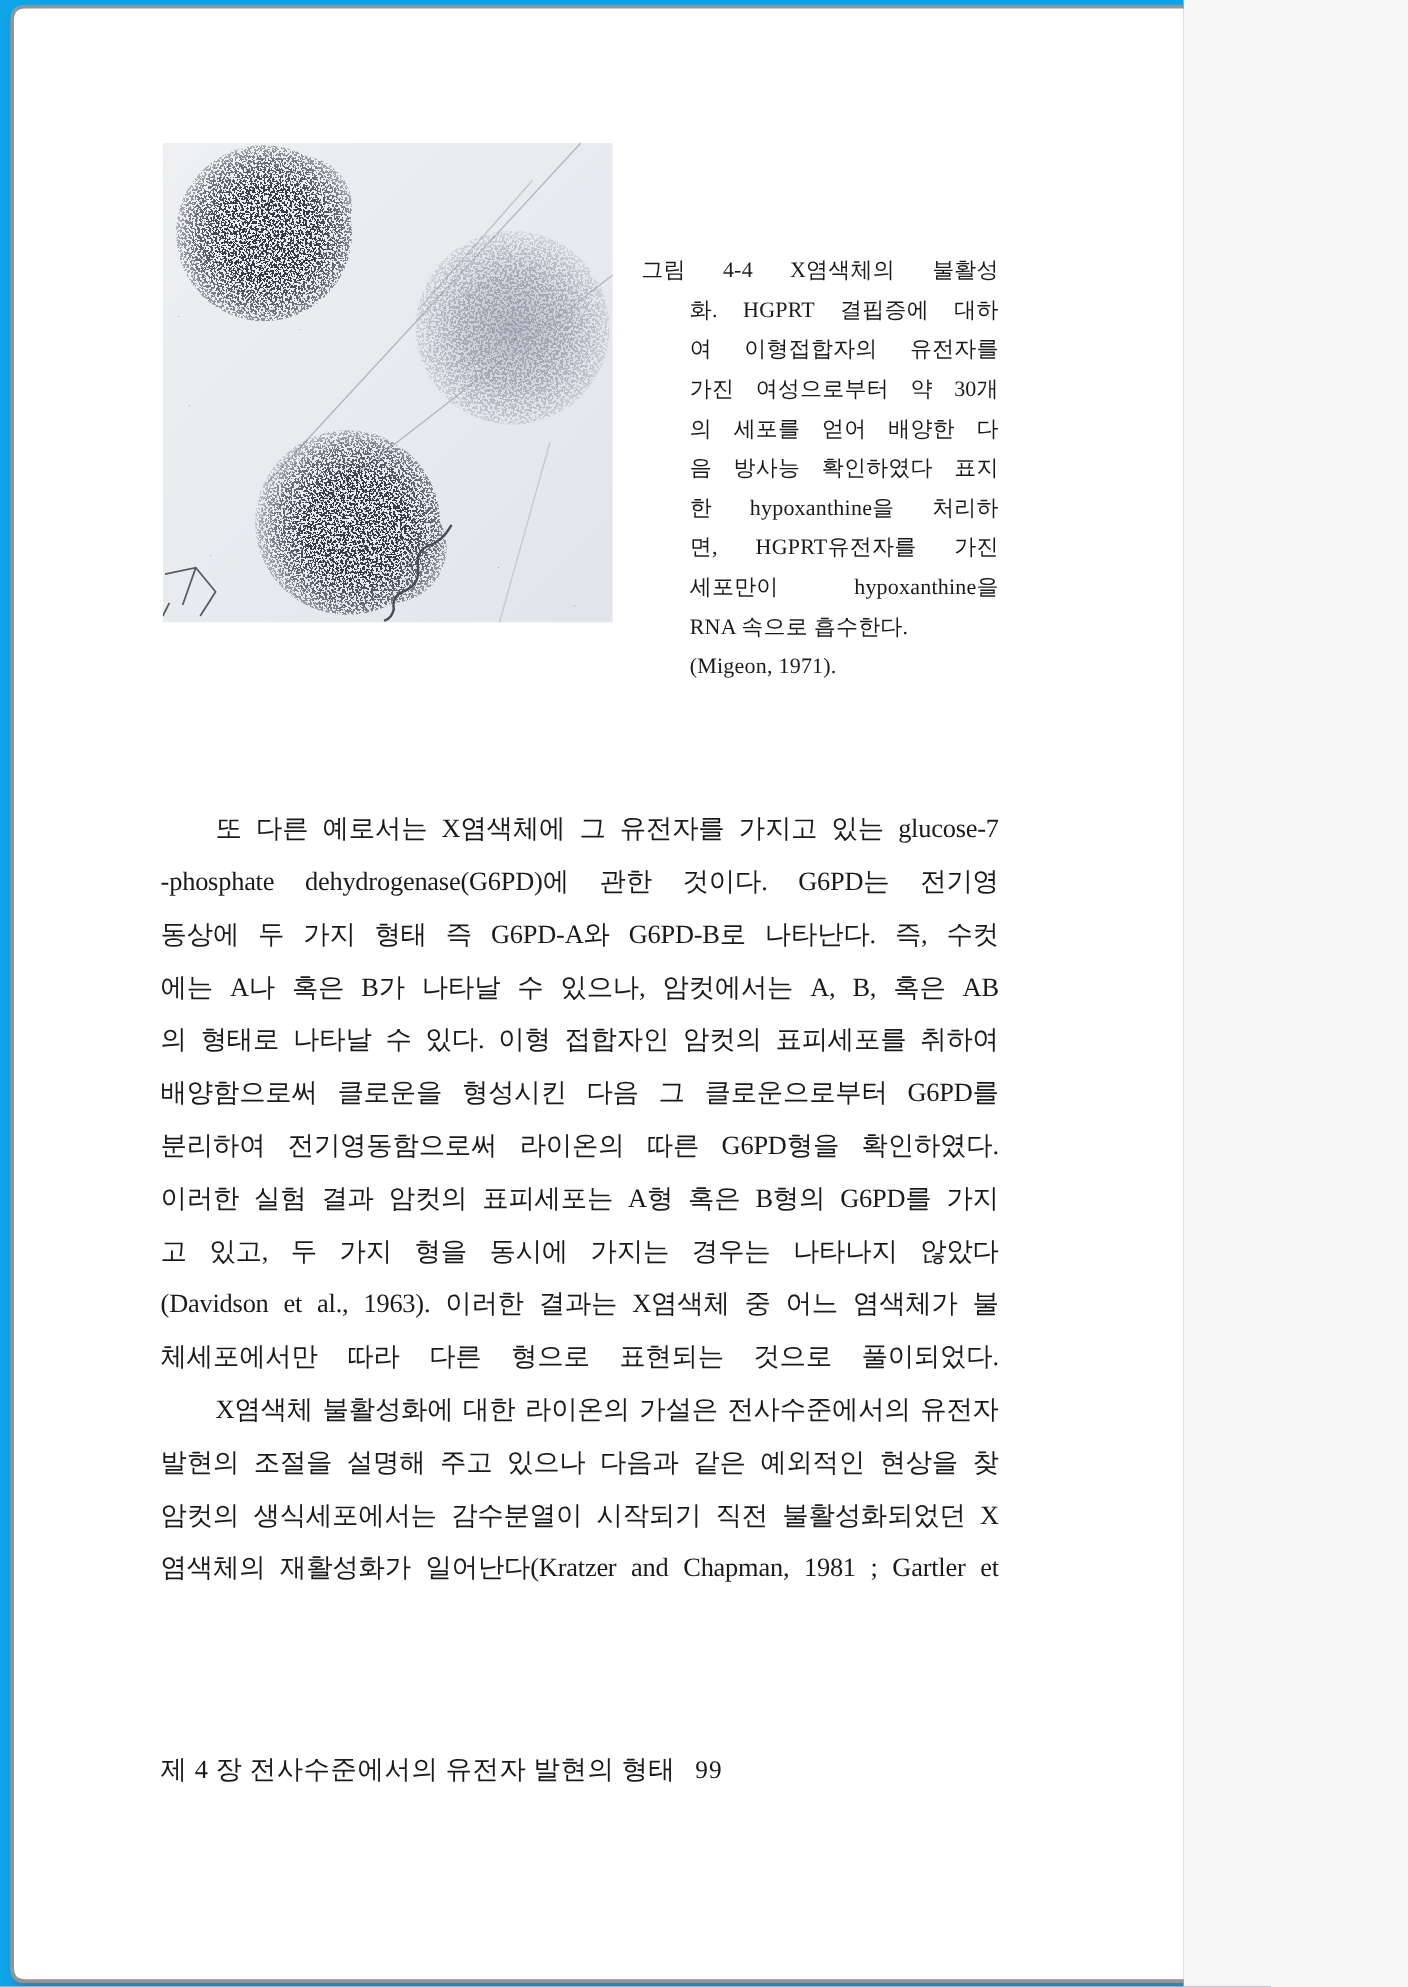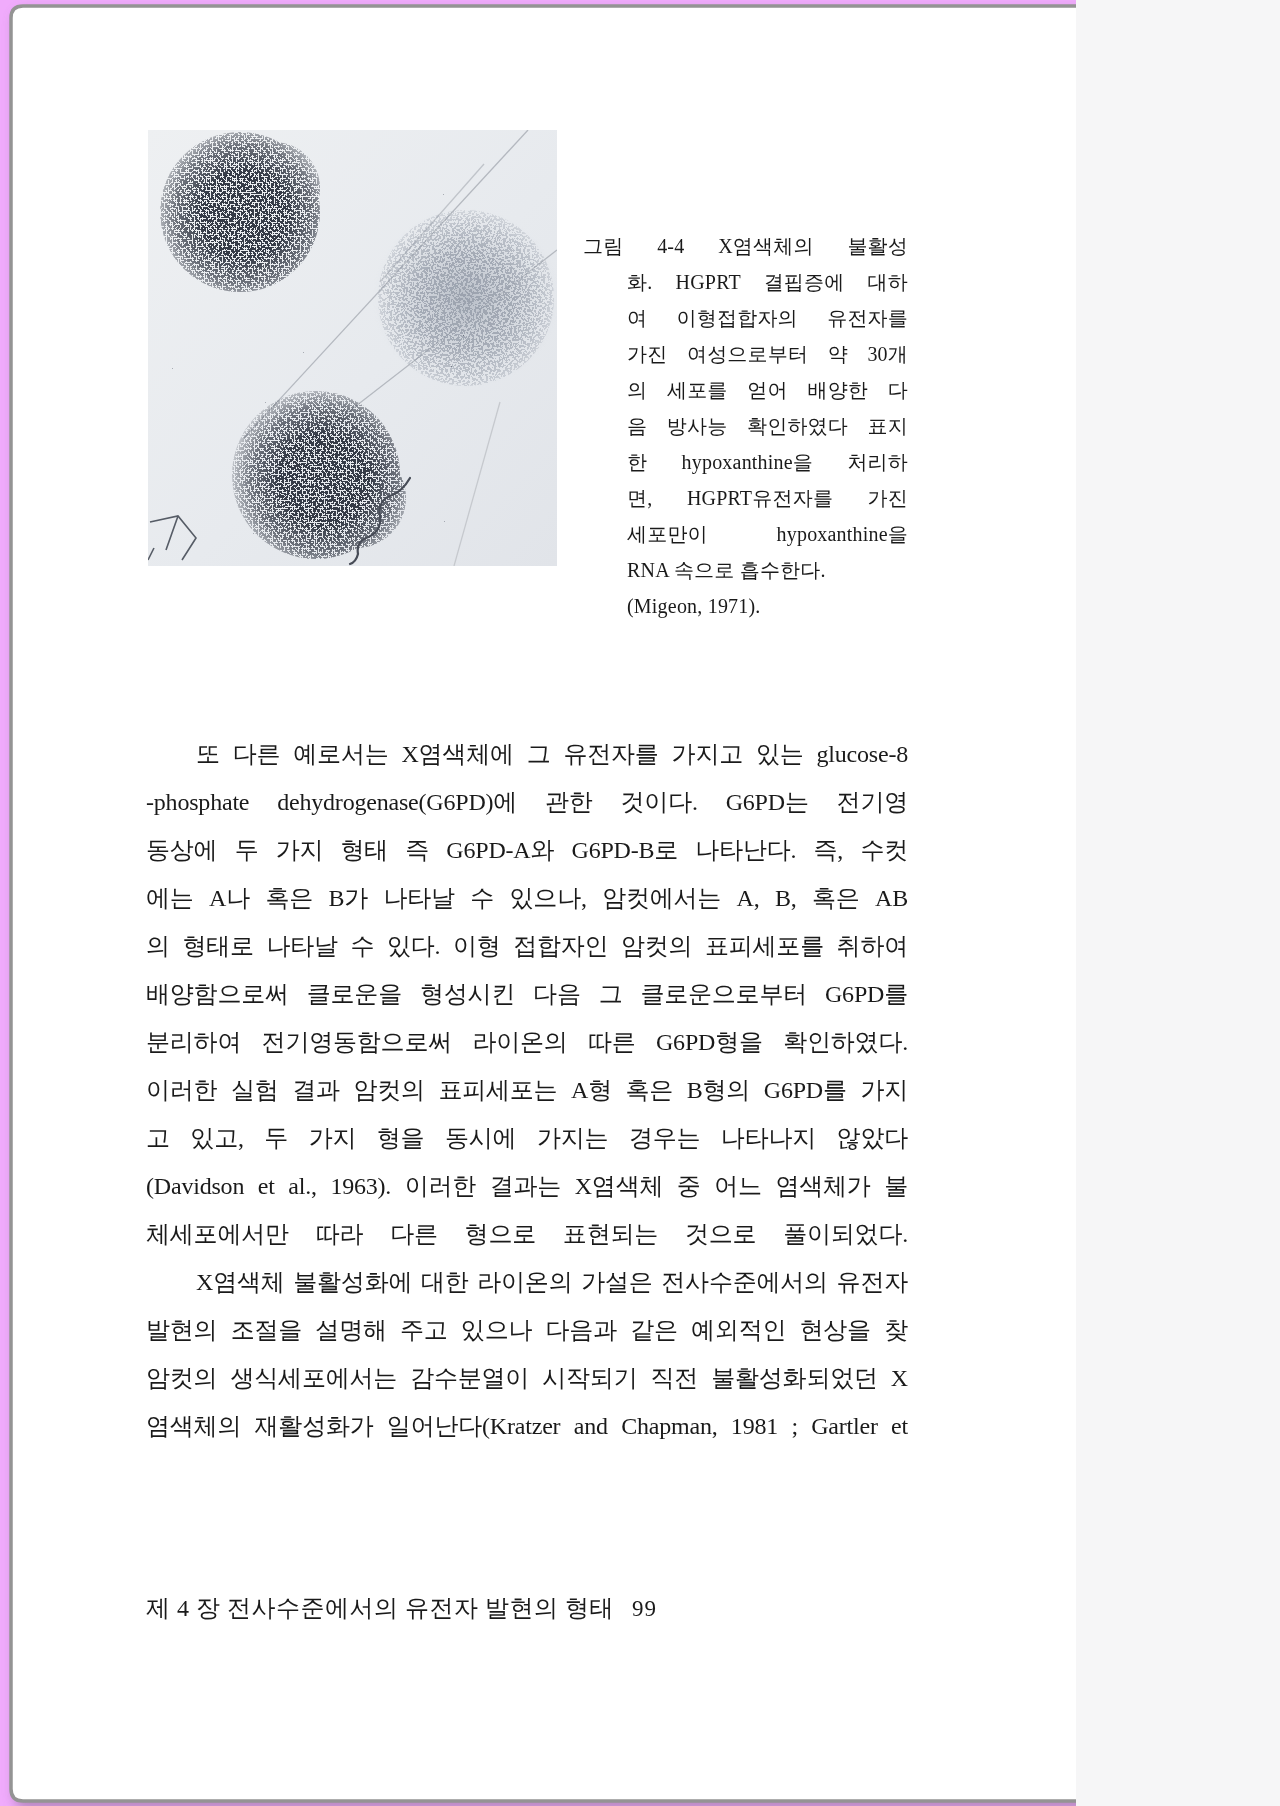--- a/index.html
+++ b/index.html
@@ -4,21 +4,21 @@
 <style>
   html,body { margin:0; padding:0; }
   body {
     background:#f6f6f7;
     font-family:"Liberation Serif","DejaVu Serif",serif;
     color:#1a1a1a;
   }
   .stage {
     position:relative;
     width:1076px; height:1806px;
-    background:#f0abfc;
+    background:#0ea5e9;
     overflow:hidden;
   }
   .book-shape {
     position:absolute; left:0; top:0;
     filter:drop-shadow(5px 6px 6px rgba(70,70,70,0.35));
   }
   .content { position:absolute; left:0; top:0; width:1280px; height:1806px; }
 
   .photo { position:absolute; left:148px; top:130px; }
 
@@ -166,21 +166,21 @@
       <div class="cap-line cont">의  세포를  얻어  배양한  다</div>
       <div class="cap-line cont">음  방사능  확인하였다  표지</div>
       <div class="cap-line cont">한  hypoxanthine을  처리하</div>
       <div class="cap-line cont">면,  HGPRT유전자를  가진</div>
       <div class="cap-line cont">세포만이  hypoxanthine을</div>
       <div class="cap-line cont no-just">RNA 속으로  흡수한다.</div>
       <div class="cap-line cont no-just">(Migeon, 1971).</div>
     </div>
 
     <div class="bodytext">
-      <div class="body-line indent">또 다른 예로서는 X염색체에 그 유전자를 가지고 있는 glucose-8</div>
+      <div class="body-line indent">또 다른 예로서는 X염색체에 그 유전자를 가지고 있는 glucose-7</div>
       <div class="body-line">-phosphate dehydrogenase(G6PD)에 관한 것이다.  G6PD는 전기영</div>
       <div class="body-line">동상에 두 가지 형태 즉 G6PD-A와 G6PD-B로 나타난다.  즉, 수컷</div>
       <div class="body-line">에는 A나 혹은 B가 나타날 수 있으나, 암컷에서는 A, B, 혹은 AB</div>
       <div class="body-line">의 형태로 나타날 수 있다.  이형 접합자인 암컷의 표피세포를 취하여</div>
       <div class="body-line">배양함으로써 클로운을 형성시킨 다음 그 클로운으로부터 G6PD를</div>
       <div class="body-line">분리하여 전기영동함으로써 라이온의 따른 G6PD형을 확인하였다.</div>
       <div class="body-line">이러한 실험 결과 암컷의 표피세포는 A형 혹은 B형의 G6PD를 가지</div>
       <div class="body-line">고 있고,  두 가지 형을 동시에 가지는 경우는 나타나지 않았다</div>
       <div class="body-line">(Davidson et al., 1963).  이러한 결과는 X염색체 중 어느 염색체가 불</div>
       <div class="body-line">체세포에서만 따라 다른 형으로 표현되는 것으로 풀이되었다.</div>

